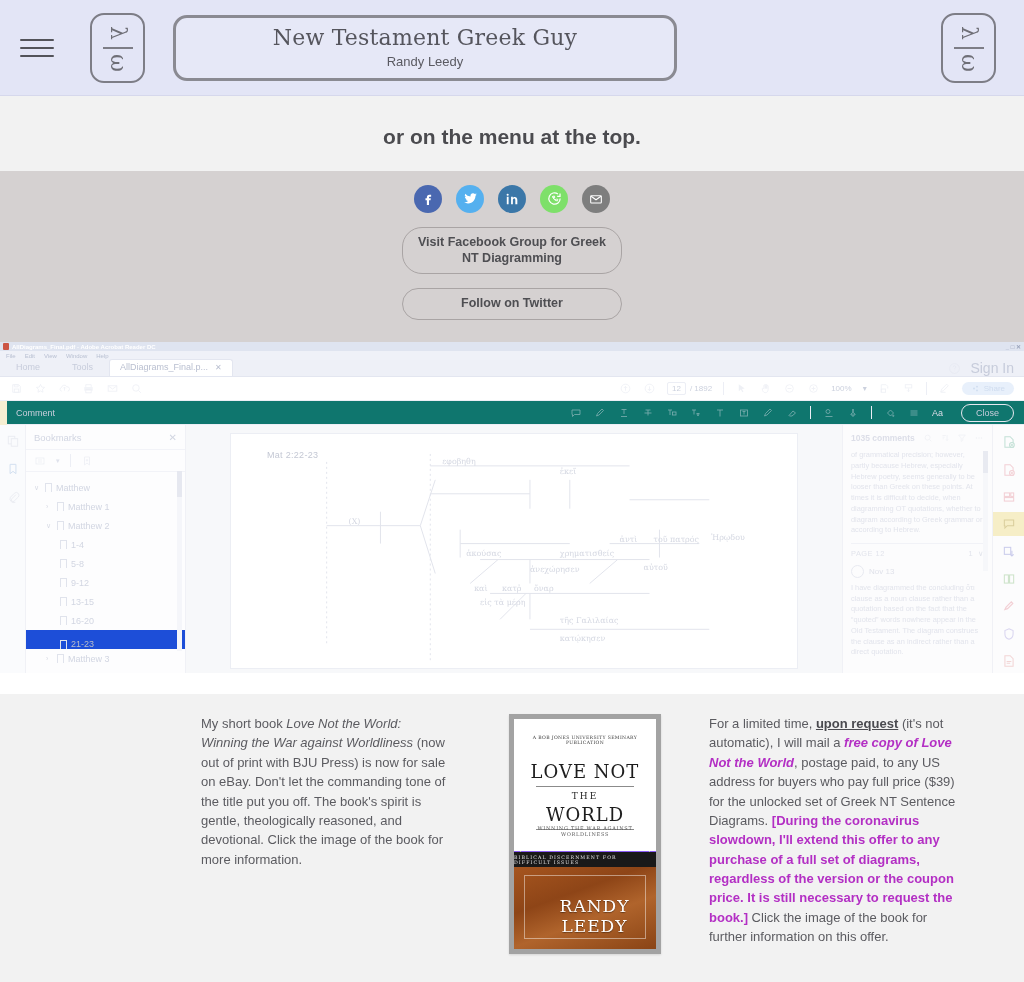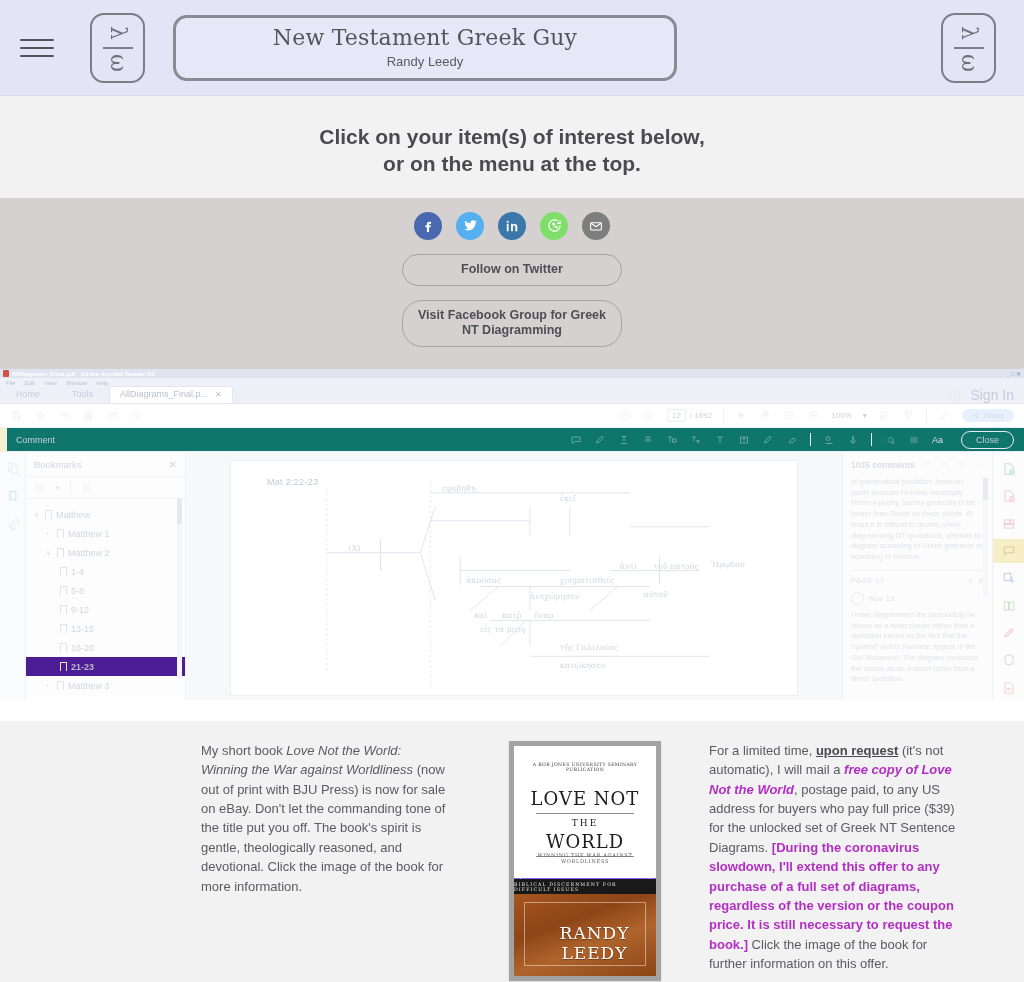--- a/index.html
+++ b/index.html
@@ -187,21 +187,21 @@
   .bm-head{ display:flex; align-items:center; padding:0 8px 6px 8px; }
   .bm-head .t{ font-size:9.5px; }
   .bm-head .x{ margin-left:auto; font-size:10px; }
   .bm-sub{ display:flex; align-items:center; gap:10px; padding:4px 8px; border-top:1px solid #f2f3f8; border-bottom:1px solid #f2f3f8;}
   .bm-sub .ri{ width:12px; height:12px; opacity:.5;}
   .bm-tree{ padding:6px 0 0 0; }
   .bm-row{
     display:flex; align-items:center; gap:4px;
     height:19px; padding-left:8px; font-size:9px; white-space:nowrap;
   }
-  .bm-row.sel{ background:#4c1d95; color:#b9bdc9; font-weight:bold; }
+  .bm-row.sel{ background:#1d4ed8; color:#b9bdc9; font-weight:normal;align-items:flex-end; }
   .bm-caret{ width:7px; font-size:7px; color:#d8dbe5; }
   .bm-ico{ width:7px; height:9px; border:1px solid #e0e3ec; border-bottom:none; }
   .bm-scroll{
     position:absolute; right:3px; top:46px; width:5px; height:180px; background:#f5f6fa;
   }
   .bm-thumb{ width:5px; height:26px; background:#e6e8f0; }
 
   .pdfpane{
     flex:1; background:#f7f8fa;
     display:flex; justify-content:center; padding-top:8px;
@@ -326,21 +326,20 @@
   </div>
 
   <div class="logo-box logo-right">
     <div class="gl">λ</div>
     <div class="bar"></div>
     <div class="gl">ω</div>
   </div>
 </div>
 
 <div class="intro">
-  <div class="intro-line">Click on your item(s) of interest below,</div>
   <div class="intro-line">or on the menu at the top.</div>
 </div>
 
 <div class="social-band">
   <div class="social-row">
     <div class="soc" style="background:#4a68b0">
       <svg viewBox="0 0 24 24" width="16" height="16" fill="#fff">
           <path d="M14.5 8.5h2.2V5.6h-2.6c-2.4 0-3.8 1.4-3.8 3.8v1.5H8.2v3h2.1V21h3.2v-7.1h2.3l.4-3h-2.7V9.9c0-.9.3-1.4 1-1.4z"></path>
         </svg>
     </div>
@@ -362,22 +361,22 @@
         </svg>
     </div>
     <div class="soc" style="background:#7e7e7e">
       <svg viewBox="0 0 24 24" width="16" height="16" fill="none" stroke="#fff" stroke-width="1.6">
           <rect x="4" y="7" width="16" height="11" rx="1"></rect>
           <path d="M4.6 7.8 12 13.2l7.4-5.4"></path>
         </svg>
     </div>
   </div>
 
+  <div class="pill-btn">Visit Facebook Group for Greek NT Diagramming</div>
   <div class="pill-btn">Follow on Twitter</div>
-  <div class="pill-btn">Visit Facebook Group for Greek NT Diagramming</div>
 </div>
 
 <div class="acro">
 
   <div class="acro-titlebar">
     <div class="acro-ticon"></div>
     <span>AllDiagrams_Final.pdf - Adobe Acrobat Reader DC</span>
     <div class="acro-winbtns">_ □ ✕</div>
   </div>
 

